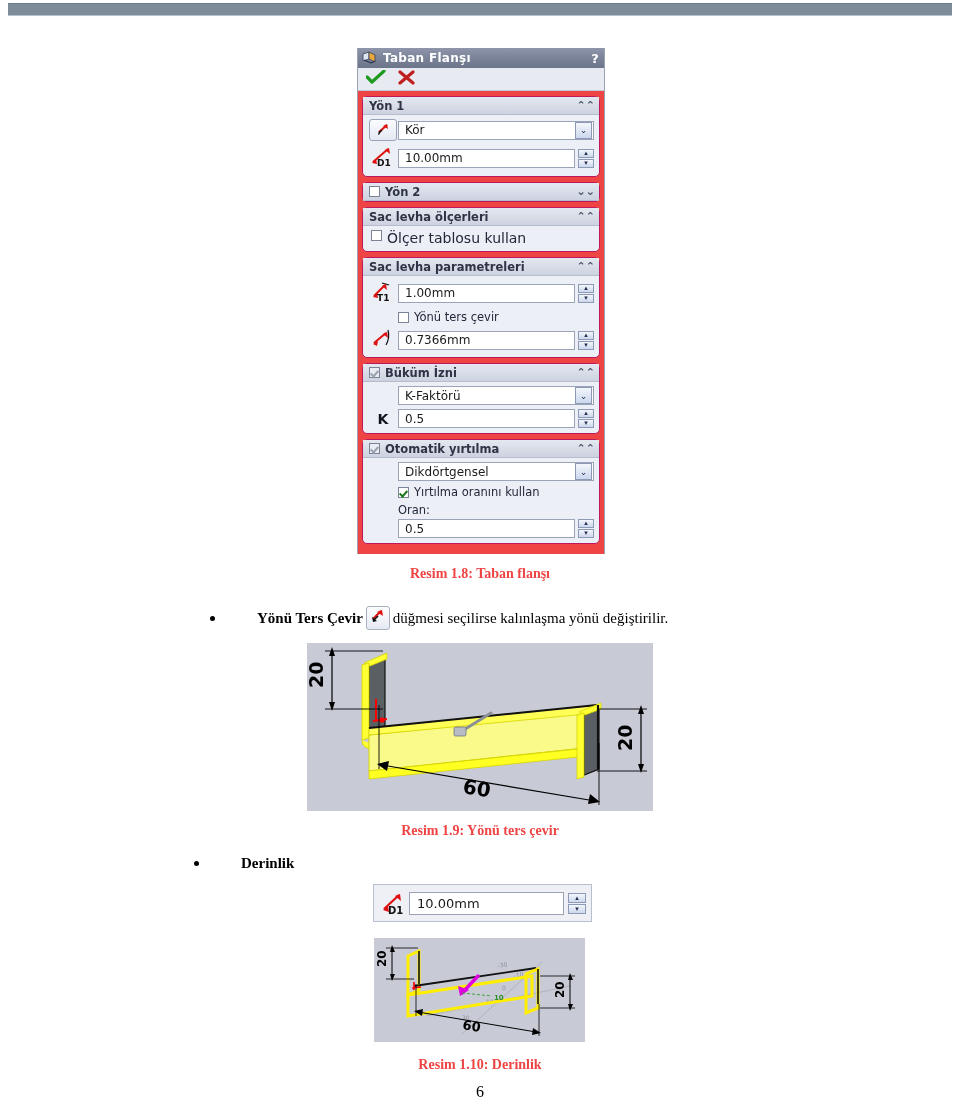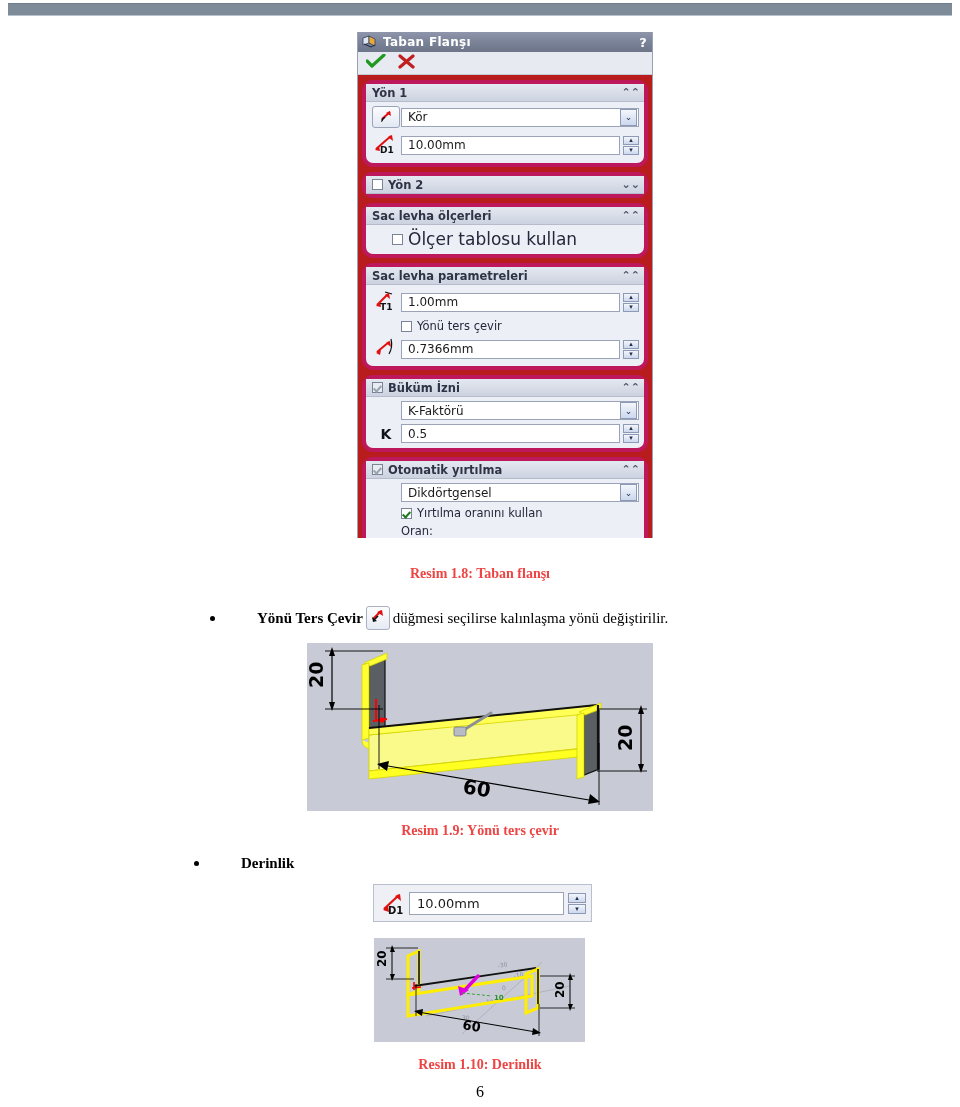--- a/index.html
+++ b/index.html
@@ -24,24 +24,24 @@
     height: 11px;
     background: #7e8c99;
     border-top: 1px solid #6f7e8c;
     border-bottom: 1px solid #b9c2ca;
   }
 
   
   #prop-panel {
     position: absolute;
     left: 357px;
-    top: 32px;
-    width: 296px;
+    top: 48px;
+    width: 248px;
     height: 506px;
-    background: #b91c1c;
+    background: #ef4444;
     overflow: hidden;
     font-family: "DejaVu Sans", sans-serif;
     border-left: 1px solid #9aa2b4;
     border-right: 1px solid #9aa2b4;
     box-sizing: border-box;
   }
   .titlebar {
     height: 20px;
     background: linear-gradient(to bottom, #8f96ab 0%, #7b8398 50%, #6d7589 100%);
     display: flex;
@@ -67,22 +67,22 @@
     display: flex;
     align-items: center;
     padding-left: 8px;
     gap: 12px;
     border-bottom: 1px solid #c3c9d6;
   }
 
   .group {
     margin: 5px 4px 0 4px;
     background: #eceff5;
-    border: 4px solid #be185d;
-    border-radius: 11px;
+    border: 1px solid #be185d;
+    border-radius: 5px;
   }
   .group-head {
     height: 17px;
     background: linear-gradient(to bottom, #e4e8f0 0%, #ccd2e0 100%);
     display: flex;
     align-items: center;
     padding: 0 4px 0 6px;
     font-size: 11.5px;
     font-weight: bold;
     color: #2e3346;
@@ -347,21 +347,21 @@
       <span class="chevron">⌄⌄</span>
     </div>
   </div>
 
   <div class="group">
     <div class="group-head">
       <span class="gh-label">Sac levha ölçerleri</span>
       <span class="chevron">⌃⌃</span>
     </div>
     <div class="group-body">
-      <div style="display:flex;align-items:center;font-size:17px;color:#23283a;margin-left:21px;">
+      <div style="display:flex;font-size:14px;color:#23283a;margin-left:3px;">
         <span class="chk"></span>
         <span>Ölçer tablosu kullan</span>
       </div>
     </div>
   </div>
 
   <div class="group">
     <div class="group-head">
       <span class="gh-label">Sac levha parametreleri</span>
       <span class="chevron">⌃⌃</span>

